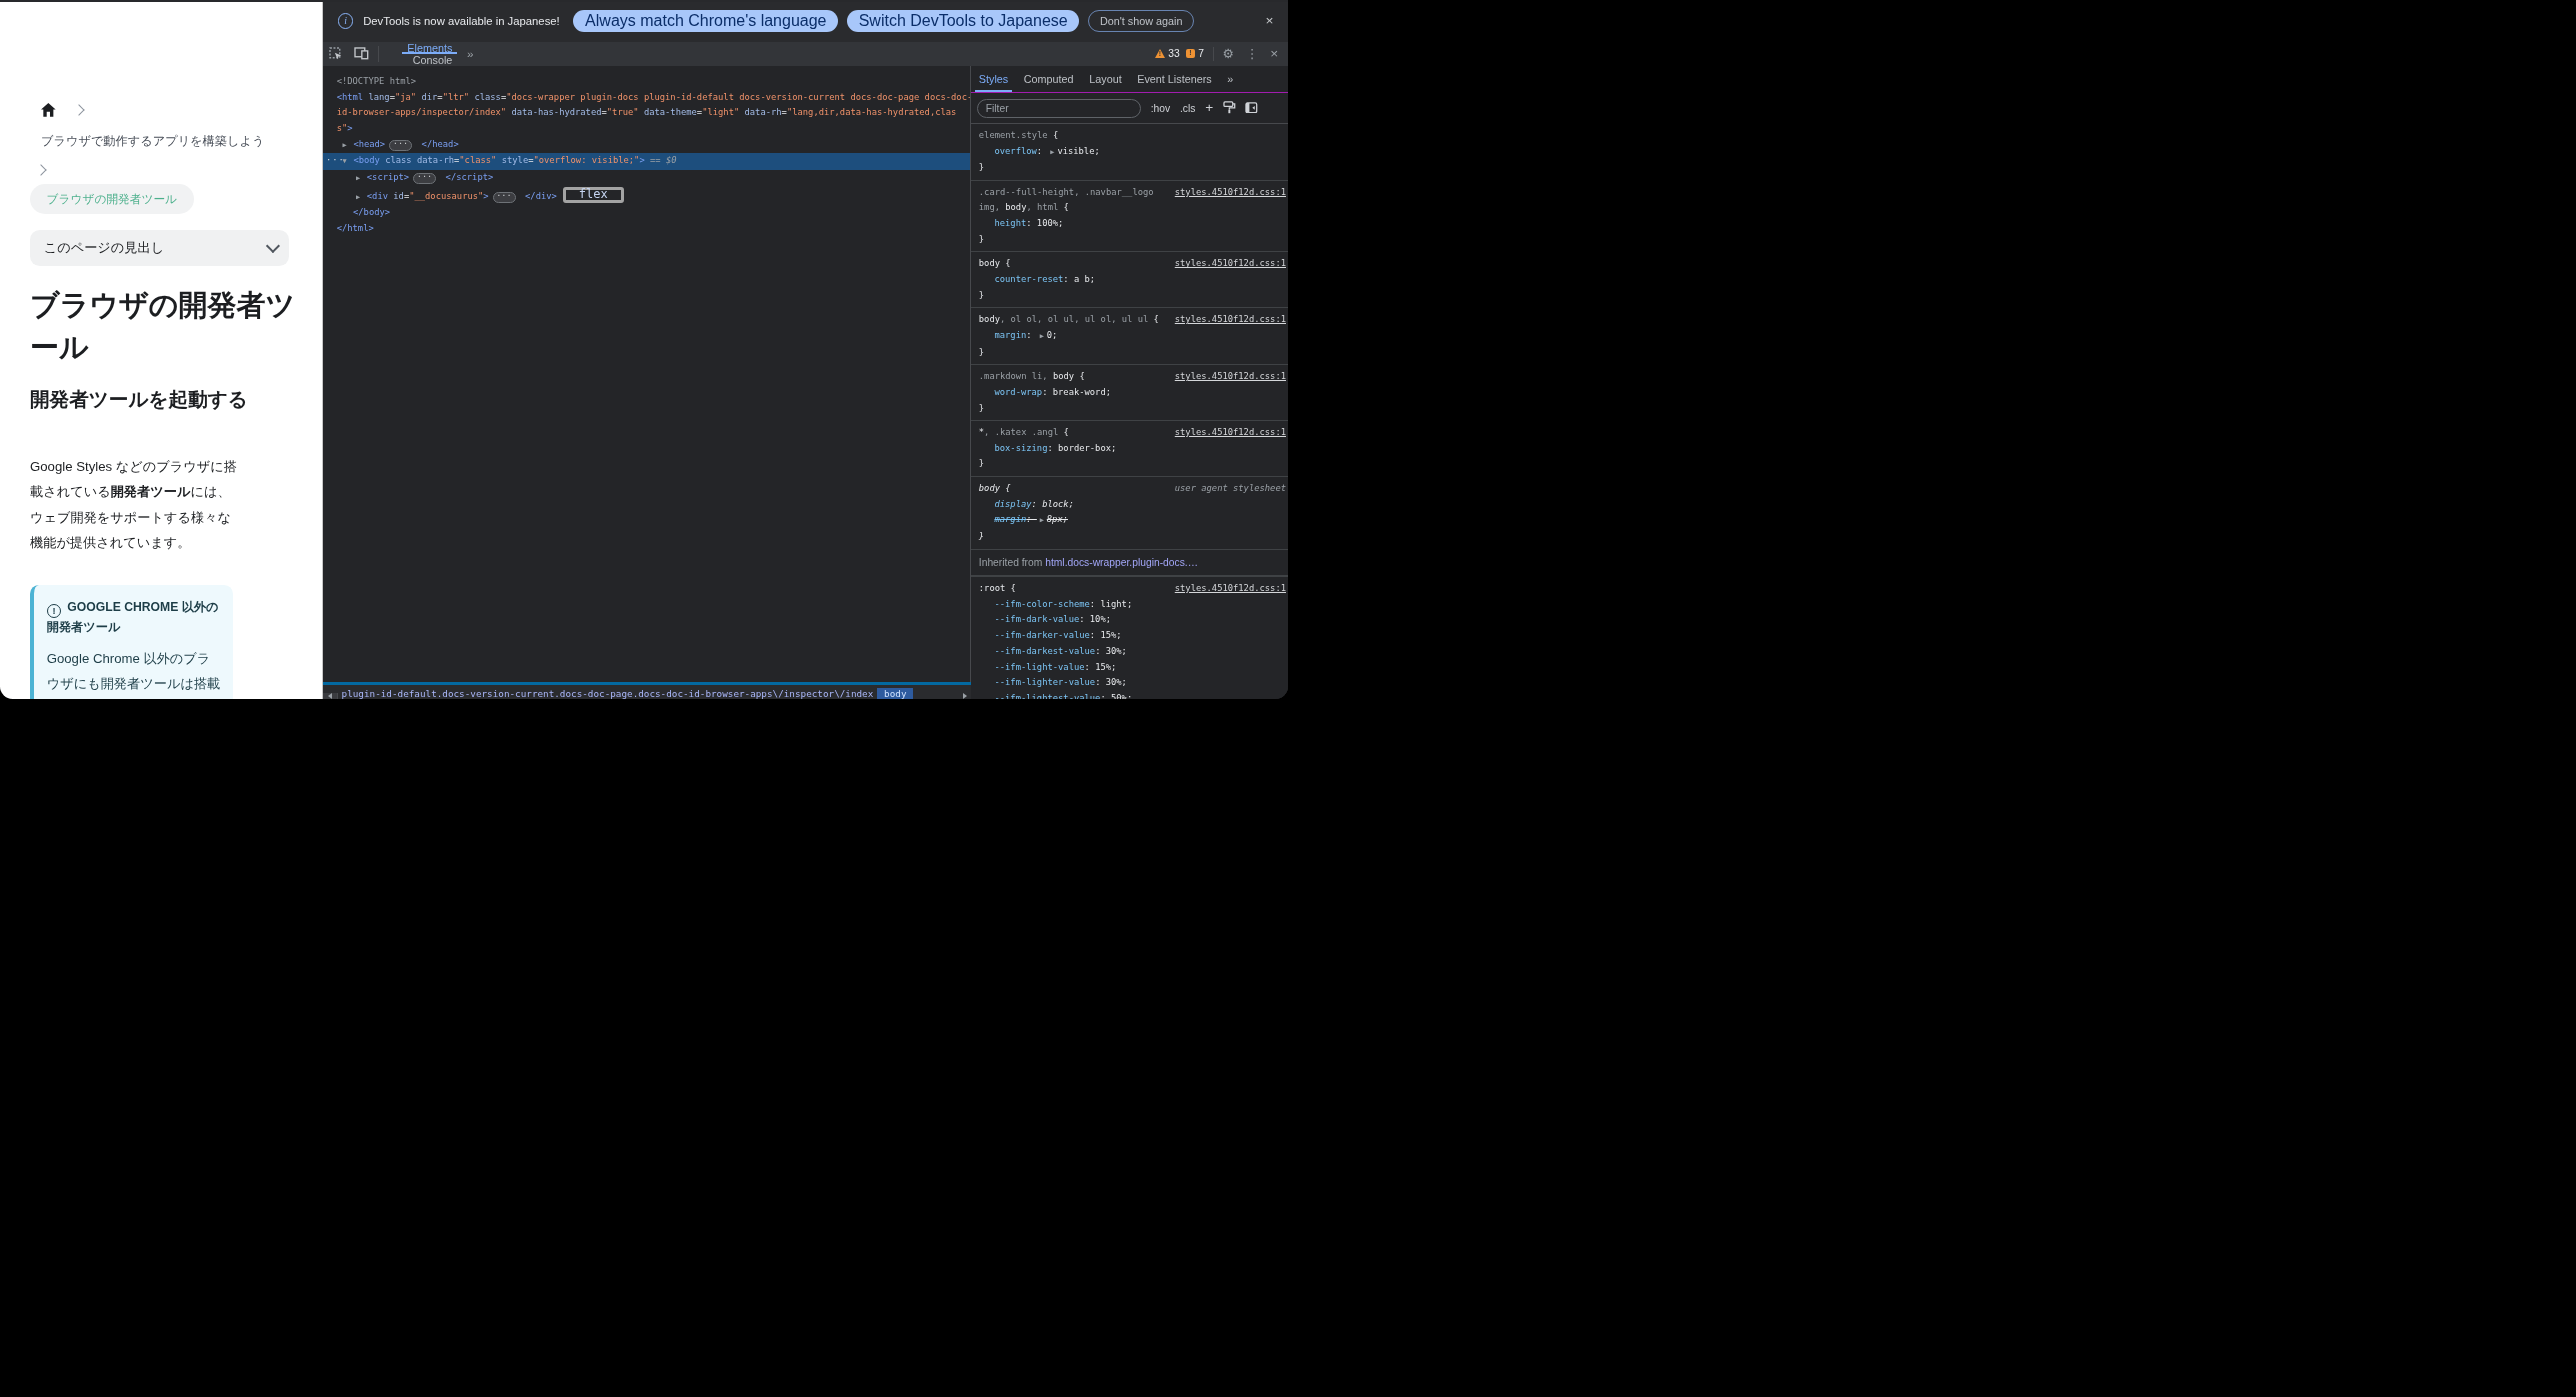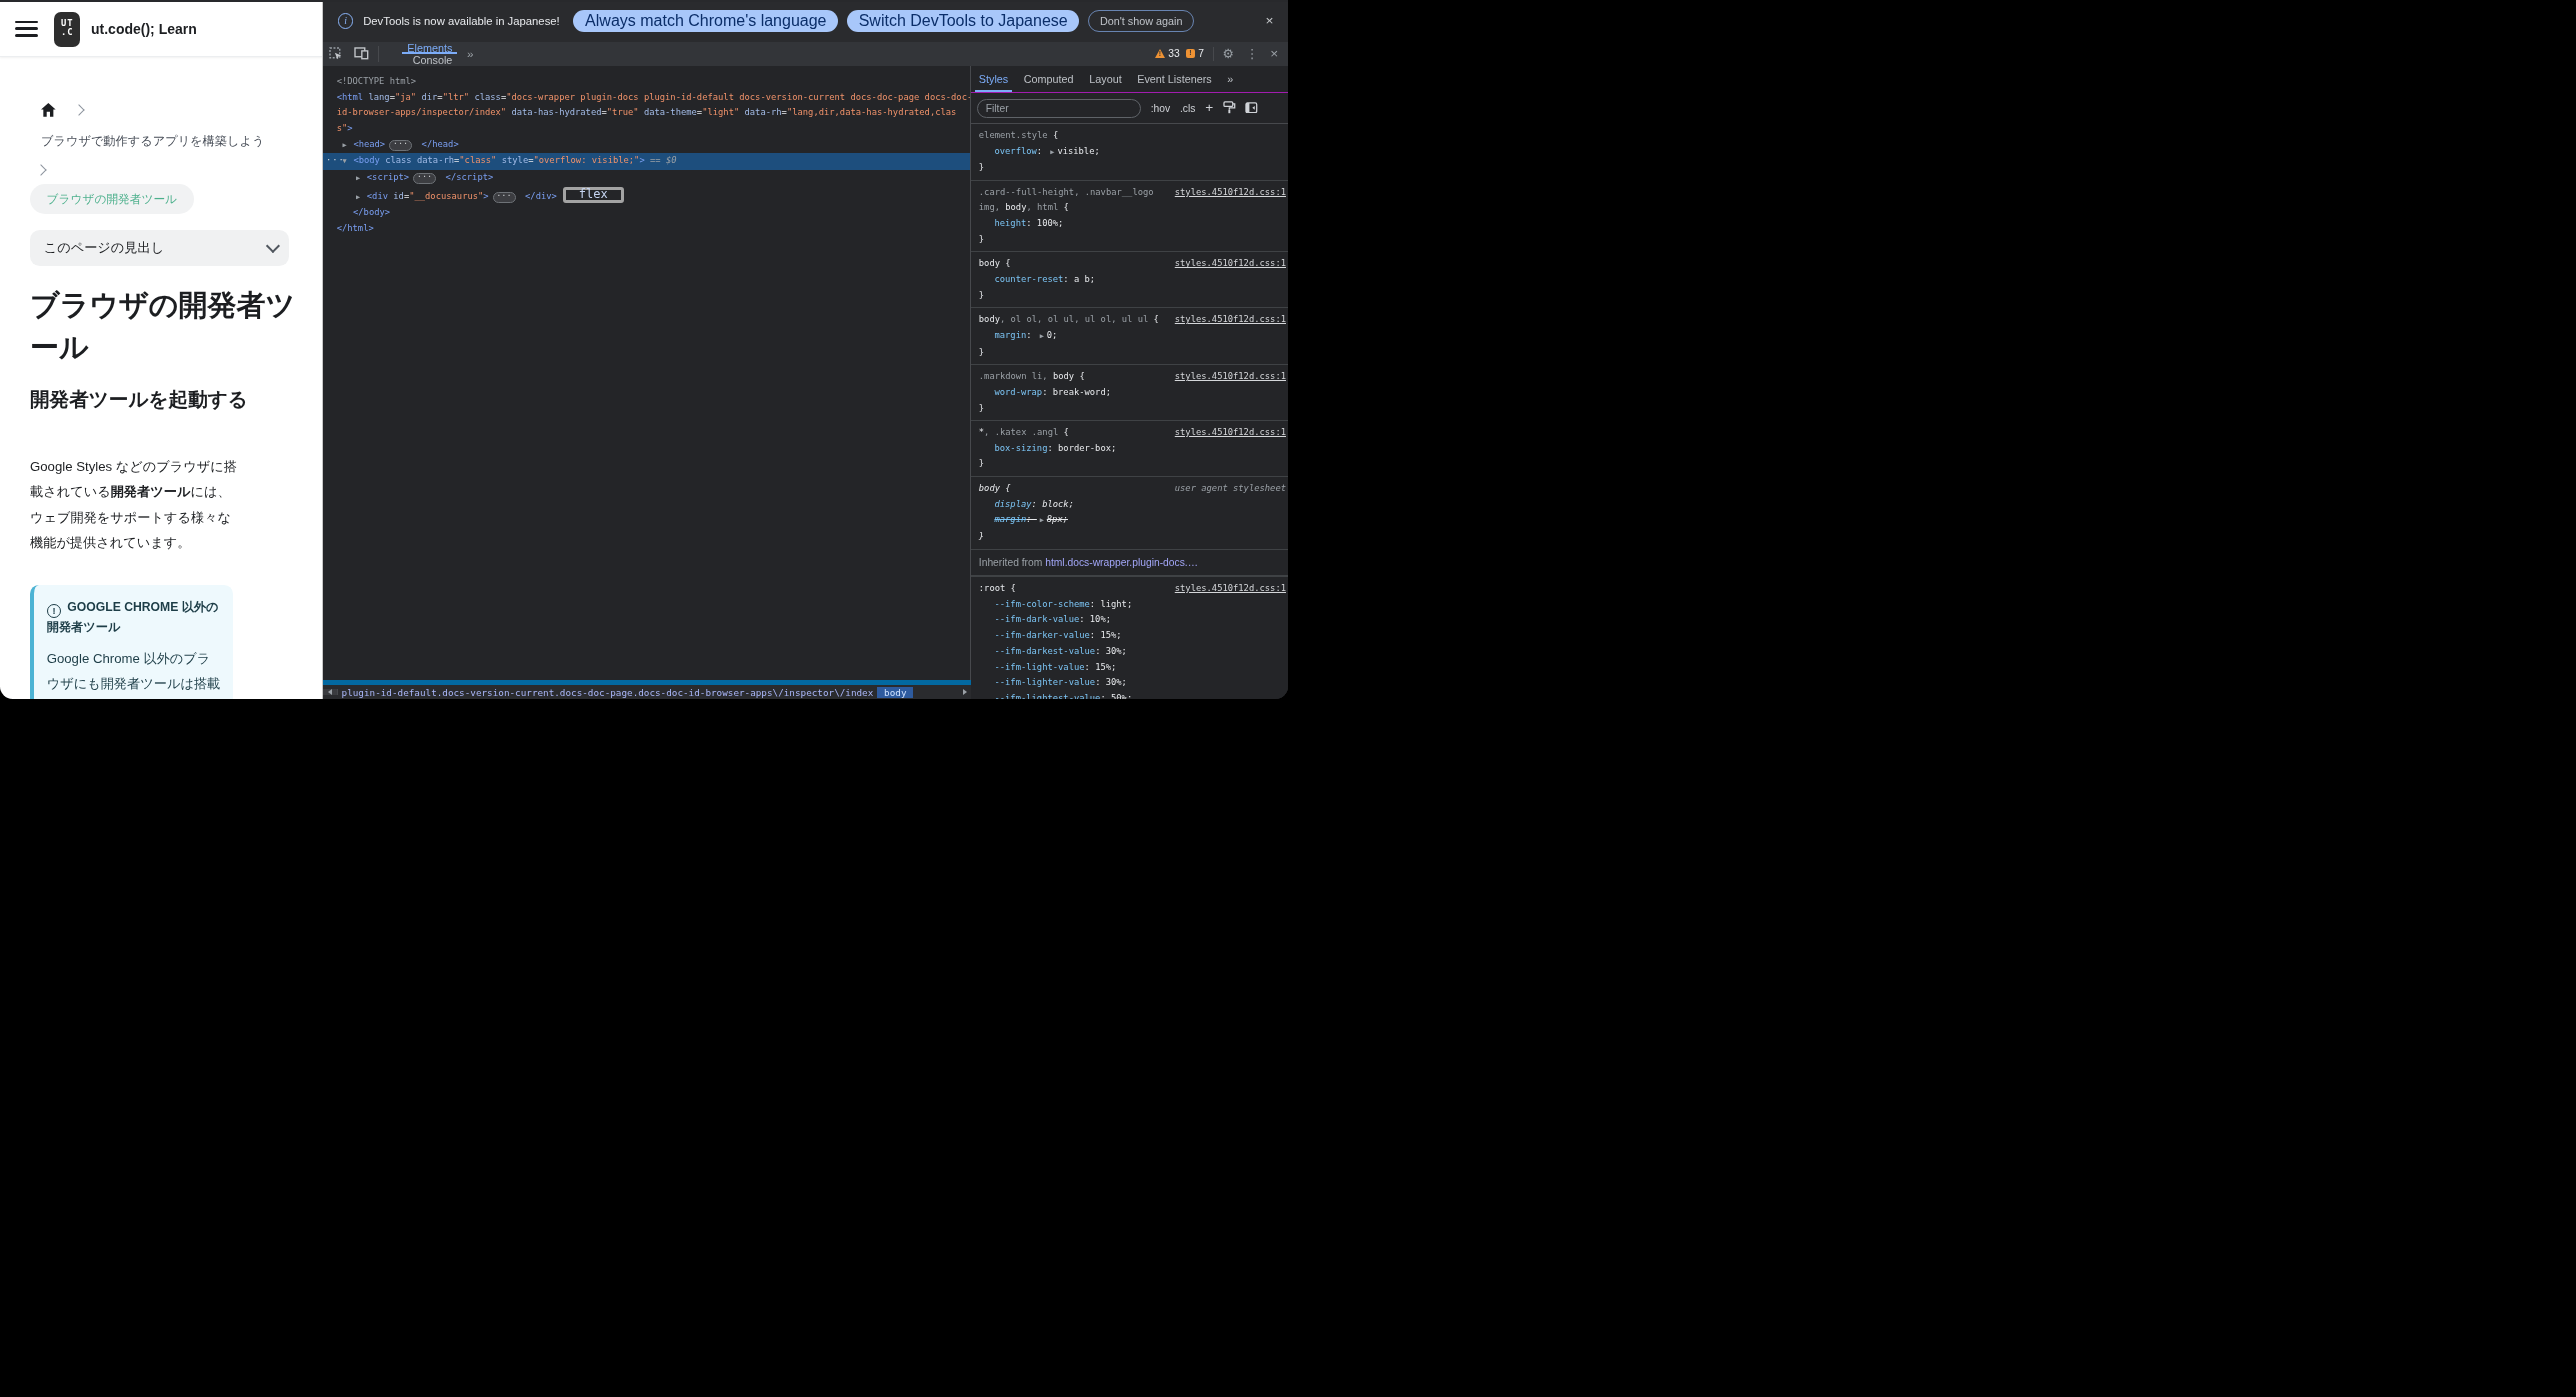--- a/index.html
+++ b/index.html
@@ -112,50 +112,38 @@
   .decl{padding-left:15.7px;}
   .prop{color:#7cc5f5;}
   .decl .darr{color:#9aa0a6;font-size:6.9px;margin:0 2.9px;}
   .sec.italic .selline,.sec.italic .decl,.sec.italic .close{font-style:italic;}
   .struck{text-decoration:line-through;}
   .sec.header-row{padding:4.9px 7.8px;color:#9aa0a6;border-top:1px solid #3f4245;border-bottom:1px solid #3f4245;
     font-family:"Liberation Sans",sans-serif;font-size:10.3px;}
   .sec.header-row .inh-link{color:#a2a6f7;cursor:pointer;}
 
   
-  #crumbs{position:absolute;left:0;bottom:0;width:648px;height:13.7px;background:#2a2b2e;border-top:5px solid #0369a1;
-    display:flex;align-items:center;font-family:"DejaVu Sans Mono",monospace;font-size:9.3px;overflow:hidden;}
+  #crumbs{position:absolute;left:0;bottom:0;width:648px;height:13.7px;background:#2a2b2e;border-top:3px solid #0369a1;
+    display:flex;align-items:flex-end;font-family:"DejaVu Sans Mono",monospace;font-size:9.3px;overflow:hidden;}
   #crumb-back{width:13.7px;background:#3a3b3f;border-right:1px solid #47494d;display:flex;align-items:center;
     justify-content:center;cursor:pointer;flex:none;}
   .tri-l{width:0;height:0;border-top:3.9px solid transparent;border-bottom:3.9px solid transparent;border-right:4.9px solid #9aa0a6;}
   .tri-r{width:0;height:0;border-top:3.9px solid transparent;border-bottom:3.9px solid transparent;border-left:4.9px solid #9aa0a6;}
   #crumb-path{color:#a9b6f8;display:flex;align-items:center;padding:0 3.9px;white-space:nowrap;overflow:hidden;}
   #crumb-sel{background:#2e5b9f;color:#cfe2ff;display:flex;align-items:center;padding:0 6.9px;flex:none;cursor:pointer;}
   #crumb-fwd{margin-left:auto;display:flex;align-items:center;padding:0 3.9px;flex:none;cursor:pointer;}
 </style>
 </head>
 <body>
 
 <div id="screen">
   <div id="window">
     <div id="topstrip"></div>
 
     <div id="page">
-      <div id="navbar">
-        <div id="hamburger">
-          <div></div>
-            <div></div>
-            <div></div>
-        </div>
-        <div id="logo">
-          <div>UT</div>
-          <div>.C</div>
-        </div>
-        <div id="site-title">ut.code(); Learn</div>
-      </div>
 
       <svg class="bc-home" viewBox="0 0 16 15">
         <path d="M8 0 L16 7 L13.5 7 L13.5 15 L9.8 15 L9.8 9.5 L6.2 9.5 L6.2 15 L2.5 15 L2.5 7 L0 7 Z" fill="#1c1e21"></path>
       </svg>
       <div class="bc-chevron" style="left:75px;top:104px;"></div>
       <div id="bc-text">ブラウザで動作するアプリを構築しよう</div>
       <div class="bc-chevron" style="left:37px;top:164px;"></div>
       <div id="bc-pill">ブラウザの開発者ツール</div>
 
       <div id="toc-box">

